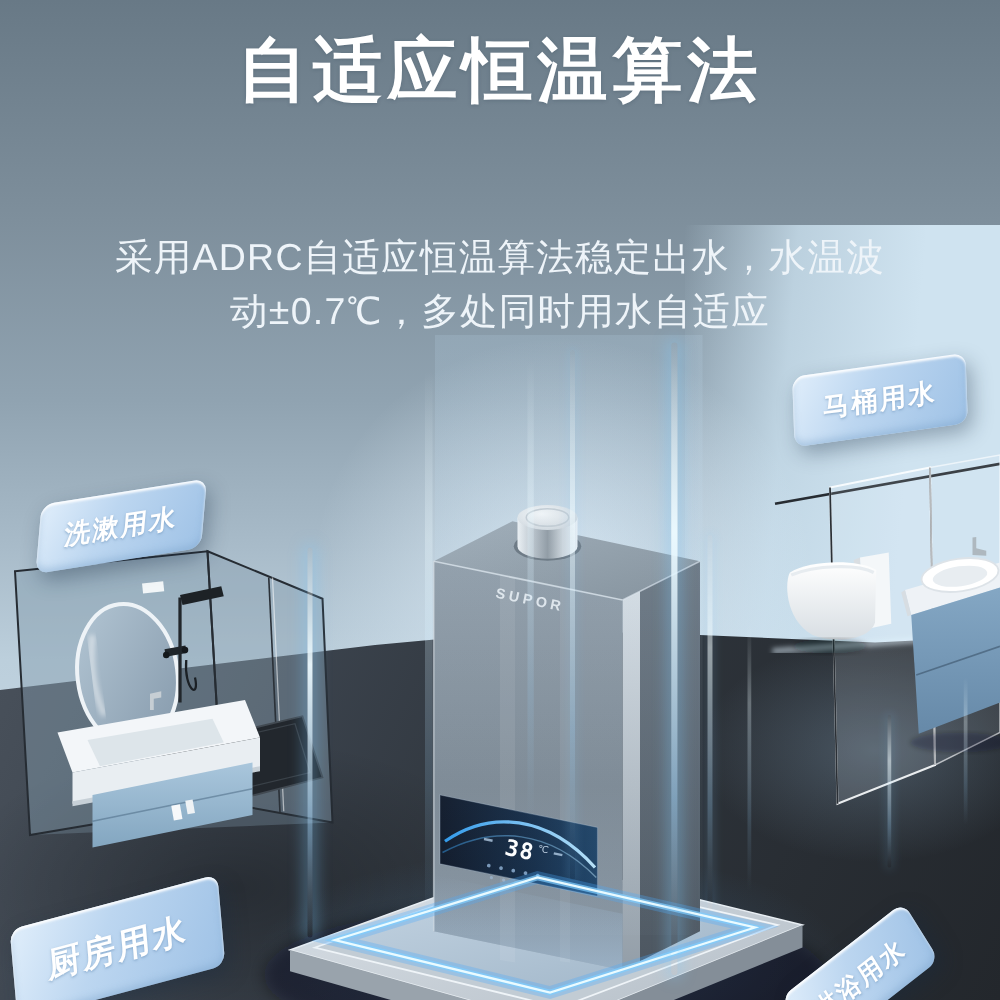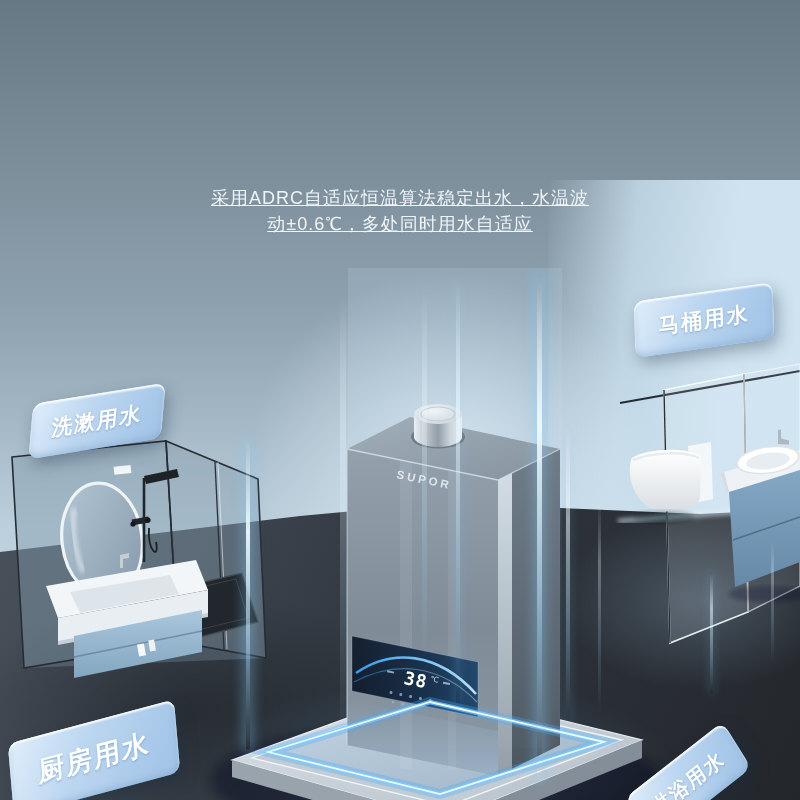--- a/index.html
+++ b/index.html
@@ -37,21 +37,21 @@
     background:radial-gradient(closest-side, rgba(95,175,245,.22), rgba(95,175,245,0)); }
 
   
   .title {
     position:absolute; top:22px; left:0; width:100%; text-align:center;
     color:#ffffff; font-weight:700; font-size:56px; letter-spacing:4px; line-height:1.2;
     text-shadow:0 1px 3px rgba(40,60,75,.25);
   }
   .subtitle {
     position:absolute; top:186px; left:0; width:100%; text-align:center;
-    color:#eef4f9; font-size:18px; letter-spacing:1px; line-height:1.42; font-weight:400;text-decoration:underline;
+    color:#eef4f9; font-size:30px; letter-spacing:1px; line-height:1.42; font-weight:400;
   }
 
   
   .tag {
     position:absolute; display:flex; align-items:center; justify-content:center;
     color:#fff; font-weight:700; border-radius:10px;
     background:linear-gradient(118deg,#e0eefb 0%, #bcd6f0 42%, #9fc2e6 100%);
     box-shadow: inset 0 2px 2px rgba(255,255,255,.95), inset 0 -3px 6px rgba(120,160,200,.40),
                 4px 7px 16px rgba(22,42,66,.35);
     text-shadow:0 1px 2px rgba(96,136,176,.55);
@@ -300,24 +300,25 @@
   <div class="beam faint" style="left:340px; top:296px; width:6px; height:452px;"></div>
   <div class="beam faint" style="left:422px; top:288px; width:5px; height:370px;"></div>
   <div class="beam med" style="left:456px; top:280px; width:4px; height:424px;"></div>
   <div class="beam bright" style="left:537px; top:274px; width:5px; height:506px;"></div>
   <div class="beam med" style="left:566px; top:428px; width:4px; height:300px;"></div>
   <div class="beam faint" style="left:598px; top:498px; width:3px; height:215px;"></div>
   <div class="beam med" style="left:710px; top:572px; width:3px; height:122px;"></div>
   <div class="beam faint" style="left:771px; top:542px; width:3px; height:118px;"></div>
 
   <div class="title">
+    <div>自适应恒温算法</div>
   </div>
   <div class="subtitle">
     <div>采用ADRC自适应恒温算法稳定出水，水温波</div>
-    <div>动±0.6℃，多处同时用水自适应</div>
+    <div>动±0.7℃，多处同时用水自适应</div>
   </div>
 
   <div class="tag tag-washing">
     <span>洗漱用水</span>
   </div>
   <div class="tag tag-toilet">
     <span>马桶用水</span>
   </div>
   <div class="tag tag-kitchen">
     <span>厨房用水</span>

